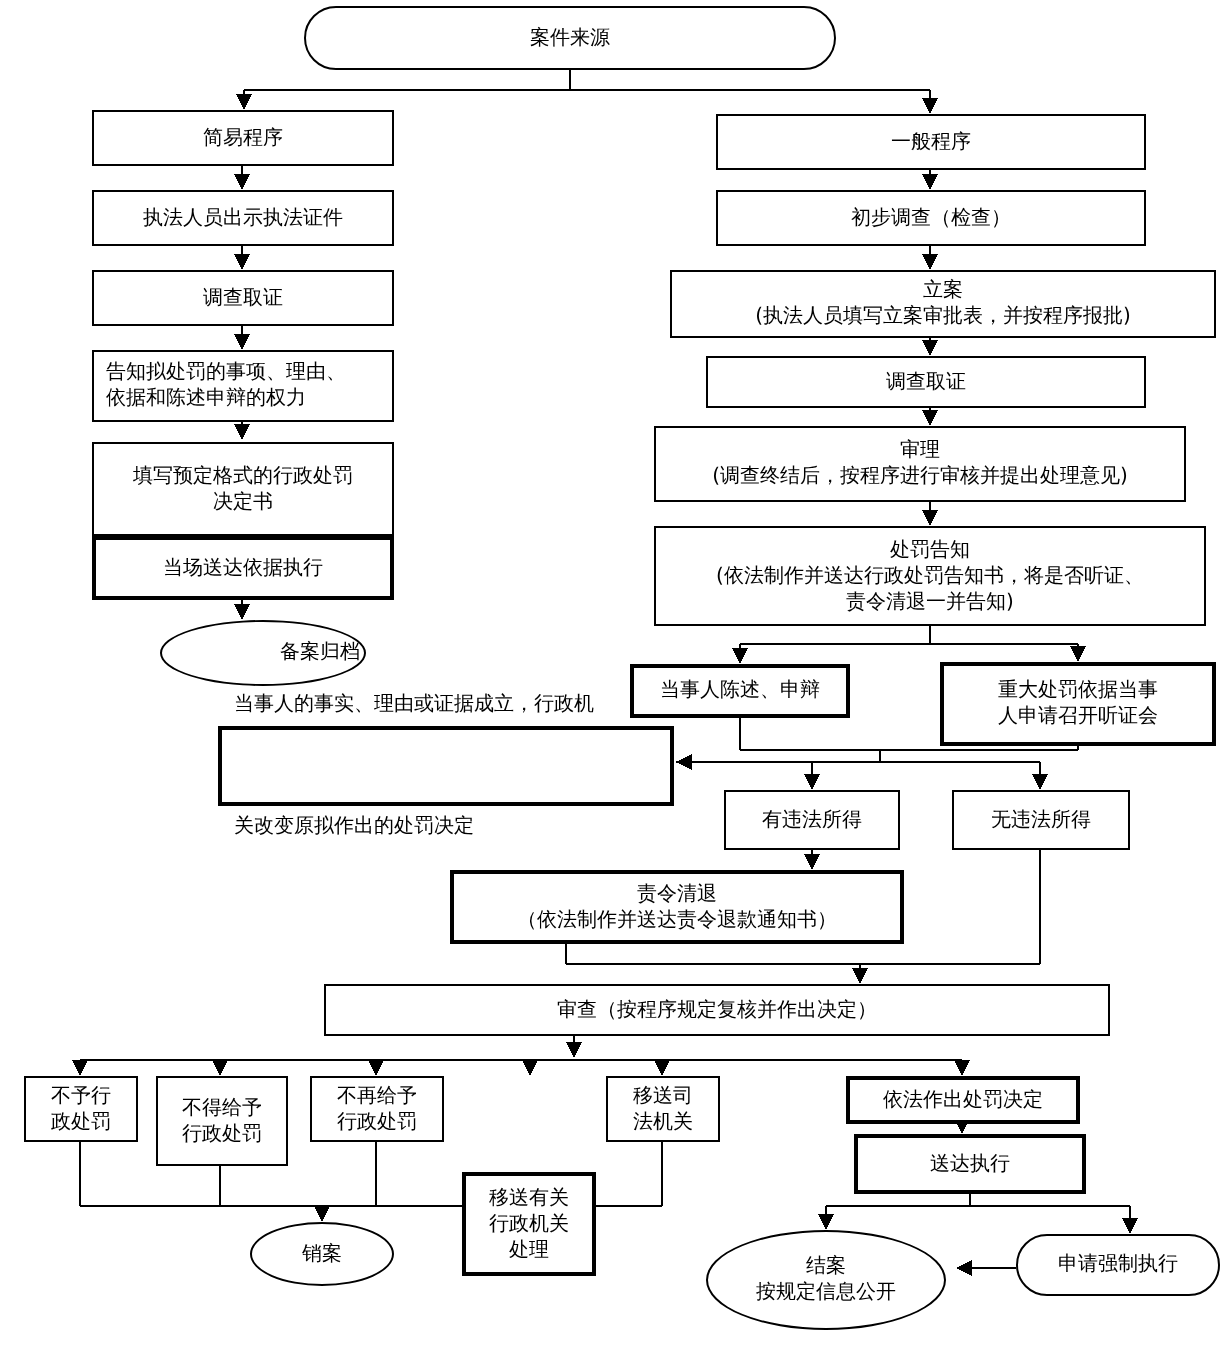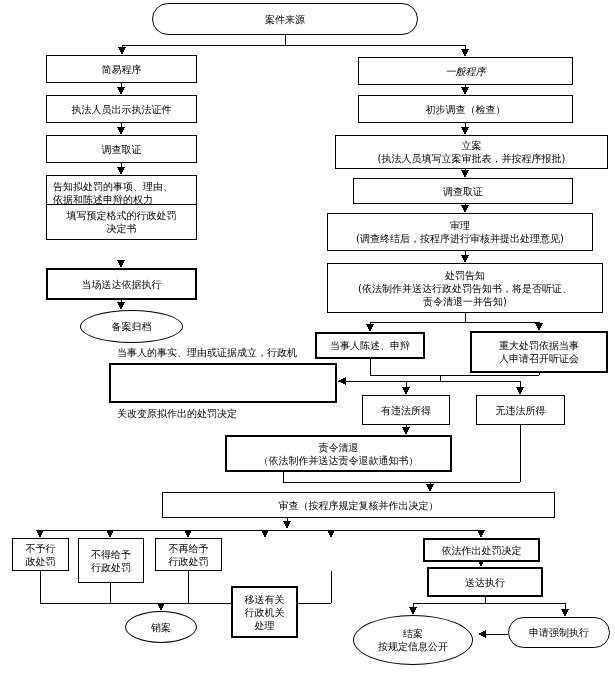--- a/index.html
+++ b/index.html
@@ -91,34 +91,34 @@
 
   <div class="node" style="left:46px;top:135px;width:151px;height:28px;">
     <div>调查取证</div>
   </div>
 
   <div class="node left-align" style="left:46px;top:175px;width:151px;height:36px;">
     <div>告知拟处罚的事项、理由、</div>
     <div>依据和陈述申辩的权力</div>
   </div>
 
-  <div class="node" style="left:46px;top:204px;width:151px;height:36px;text-align:center;">
+  <div class="node" style="left:46px;top:221px;width:151px;height:47px;text-align:center;">
     <div>填写预定格式的行政处罚</div>
     <div>决定书</div>
   </div>
 
   <div class="node bold" style="left:46px;top:268px;width:151px;height:32px;">
     <div>当场送达依据执行</div>
   </div>
 
-  <div class="node ellipse" style="left:80px;top:310px;width:103px;height:33px;">
+  <div class="node ellipse" style="left:80px;top:310px;width:103px;height:33px;align-items:flex-end;">
     <div>备案归档</div>
   </div>
 
-  <div class="node" style="left:358px;top:57px;width:215px;height:28px;font-style:italic;">
+  <div class="node" style="left:358px;top:57px;width:215px;height:28px;">
     <div>一般程序</div>
   </div>
 
   <div class="node" style="left:358px;top:95px;width:215px;height:28px;">
     <div>初步调查（检查）</div>
   </div>
 
   <div class="node" style="left:335px;top:135px;width:273px;height:34px;">
     <div>立案</div>
     <div>(执法人员填写立案审批表，并按程序报批)</div>
@@ -184,20 +184,24 @@
     <div>不再给予</div>
     <div>行政处罚</div>
   </div>
 
   <div class="node bold" style="left:231px;top:538px;width:67px;height:52px;margin-top:48px;">
     <div>移送有关</div>
     <div>行政机关</div>
     <div>处理</div>
   </div>
 
+  <div class="node" style="left:303px;top:538px;width:57px;height:33px;">
+    <div>移送司</div>
+    <div>法机关</div>
+  </div>
 
   <div class="node bold" style="left:423px;top:538px;width:117px;height:24px;">
     <div>依法作出处罚决定</div>
   </div>
 
   <div class="node bold" style="left:427px;top:567px;width:116px;height:30px;">
     <div>送达执行</div>
   </div>
 
   <div class="node ellipse" style="left:125px;top:611px;width:72px;height:32px;">

